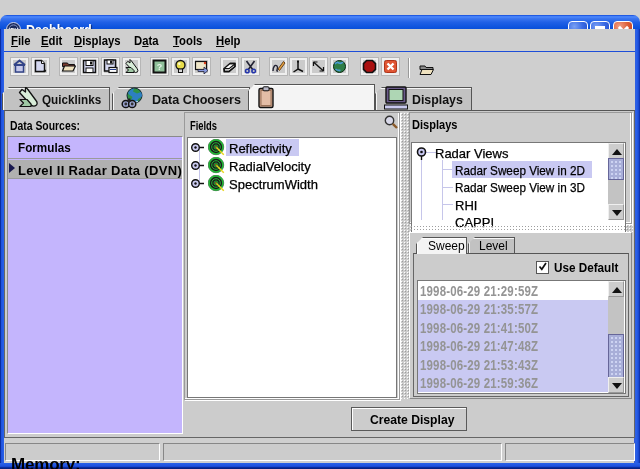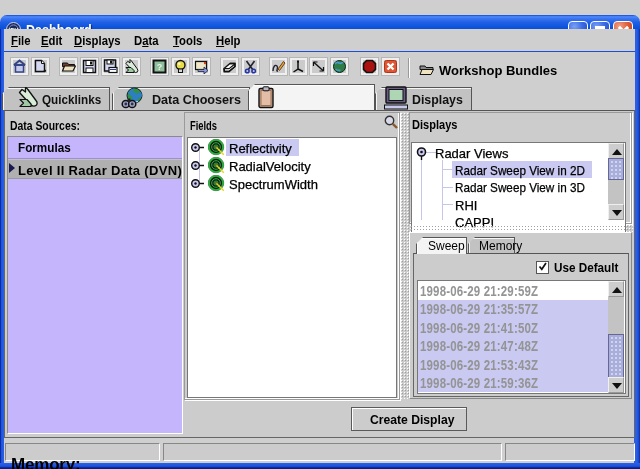--- a/index.html
+++ b/index.html
@@ -201,21 +201,20 @@
         <svg width="15" height="15" viewBox="0 0 15 15">
           <rect x="1.5" y="1.5" width="12" height="12" rx="2" fill="#e05533" stroke="#b03318" stroke-width="1"></rect>
           <path d="M4.5 4.5 l6 6 M10.5 4.5 l-6 6" stroke="#fff" stroke-width="2.4"></path>
         </svg>
       </div>
   <div class="abs" id="tsep"></div>
   <svg class="abs" style="left:415px;top:11px" width="15" height="13" viewBox="0 0 15 13">
         <path d="M1 3 h5 l1 1.5 h7 v2 h-13 z" fill="#8a8a8a" stroke="#111" stroke-width="1"></path>
         <path d="M1 11.5 l2-5 h11.5 l-2.5 5 z" fill="#f0e3c0" stroke="#111" stroke-width="1"></path>
       </svg>
-  <span class="abs b" style="left:435px;top:11px;font-size:13px">Workshop Bundles</span>
  </div>
 
  <div class="abs" id="tabrow">
   <div class="tab tabuns" style="left:-2px;top:3px;width:108px;height:23px"></div>
   <svg class="abs" style="left:13px;top:3px" width="22" height="22" viewBox="0 0 22 22">
         <path d="M8.5 0 L8.5 5 L5 2.5 L2.5 5.5 L13.5 17.5 Q16.5 20.5 19.5 18 Q21 16 19 13.5 L10.5 2 Z" fill="#d8ecd8" stroke="#111" stroke-width="1.3" stroke-linejoin="round"></path>
         <path d="M3 12.5 H10 L14 17 V19.5 H3 L6.5 16 Z" fill="#9fc8a4" stroke="#111" stroke-width="1.2" stroke-linejoin="round"></path>
       </svg>
   <span class="tabtxt cnd9" style="left:38px;top:8px">Quicklinks</span>
   <div class="tab tabuns" style="left:108px;top:3px;width:138px;height:23px"></div>
@@ -341,21 +340,21 @@
         </div>
   </div>
 
   <div class="abs" style="left:404px;top:113px;width:224px;height:8px;background-image:radial-gradient(#ffffff 30%,transparent 34%),radial-gradient(#9e9e9e 30%,transparent 34%);background-size:3px 3px;background-position:0 0,1px 1px"></div>
 
   <div class="abs" style="left:404px;top:121px;width:223px;height:167px;background:#cccccc;border:1px solid #fff;border-right-color:#888;border-bottom-color:#888"></div>
   <div class="abs" style="left:408px;top:142px;width:216px;height:144px;background:#cccccc;border:1px solid #666;border-top-color:#555"></div>
   <div class="abs tab tabsel" style="left:411px;top:126px;width:51px;height:17px"></div>
   <span class="abs" style="left:423px;top:128px;font-size:12px">Sweep</span>
   <div class="abs tab tabuns" style="left:463px;top:126px;width:47px;height:16px"></div>
-  <span class="abs" style="left:474px;top:128px;font-size:12px">Memory</span>
+  <span class="abs" style="left:474px;top:128px;font-size:12px">Level</span>
   <div class="abs" style="left:531px;top:150px;width:13px;height:13px;background:#fff;border:1px solid #555">
         <svg width="11" height="11" viewBox="0 0 11 11" style="position:absolute;left:0;top:-1px">
           <path d="M2.5 5.5 l2.3 2.8 L9 2" fill="none" stroke="#111" stroke-width="1.7"></path>
         </svg>
       </div>
   <span class="abs b cnd9" style="left:549px;top:149px;font-size:13px">Use Default</span>
   <div class="abs white-box" style="left:411.5px;top:169px;width:209px;height:114px;overflow:hidden">
    <div class="abs" style="left:0;top:18.5px;width:190px;height:92.5px;background:#c9c9f2"></div>
    <span class="ttime" style="top:1.8px">1998-06-29 21:29:59Z</span>
    <span class="ttime" style="top:20.3px">1998-06-29 21:35:57Z</span>

